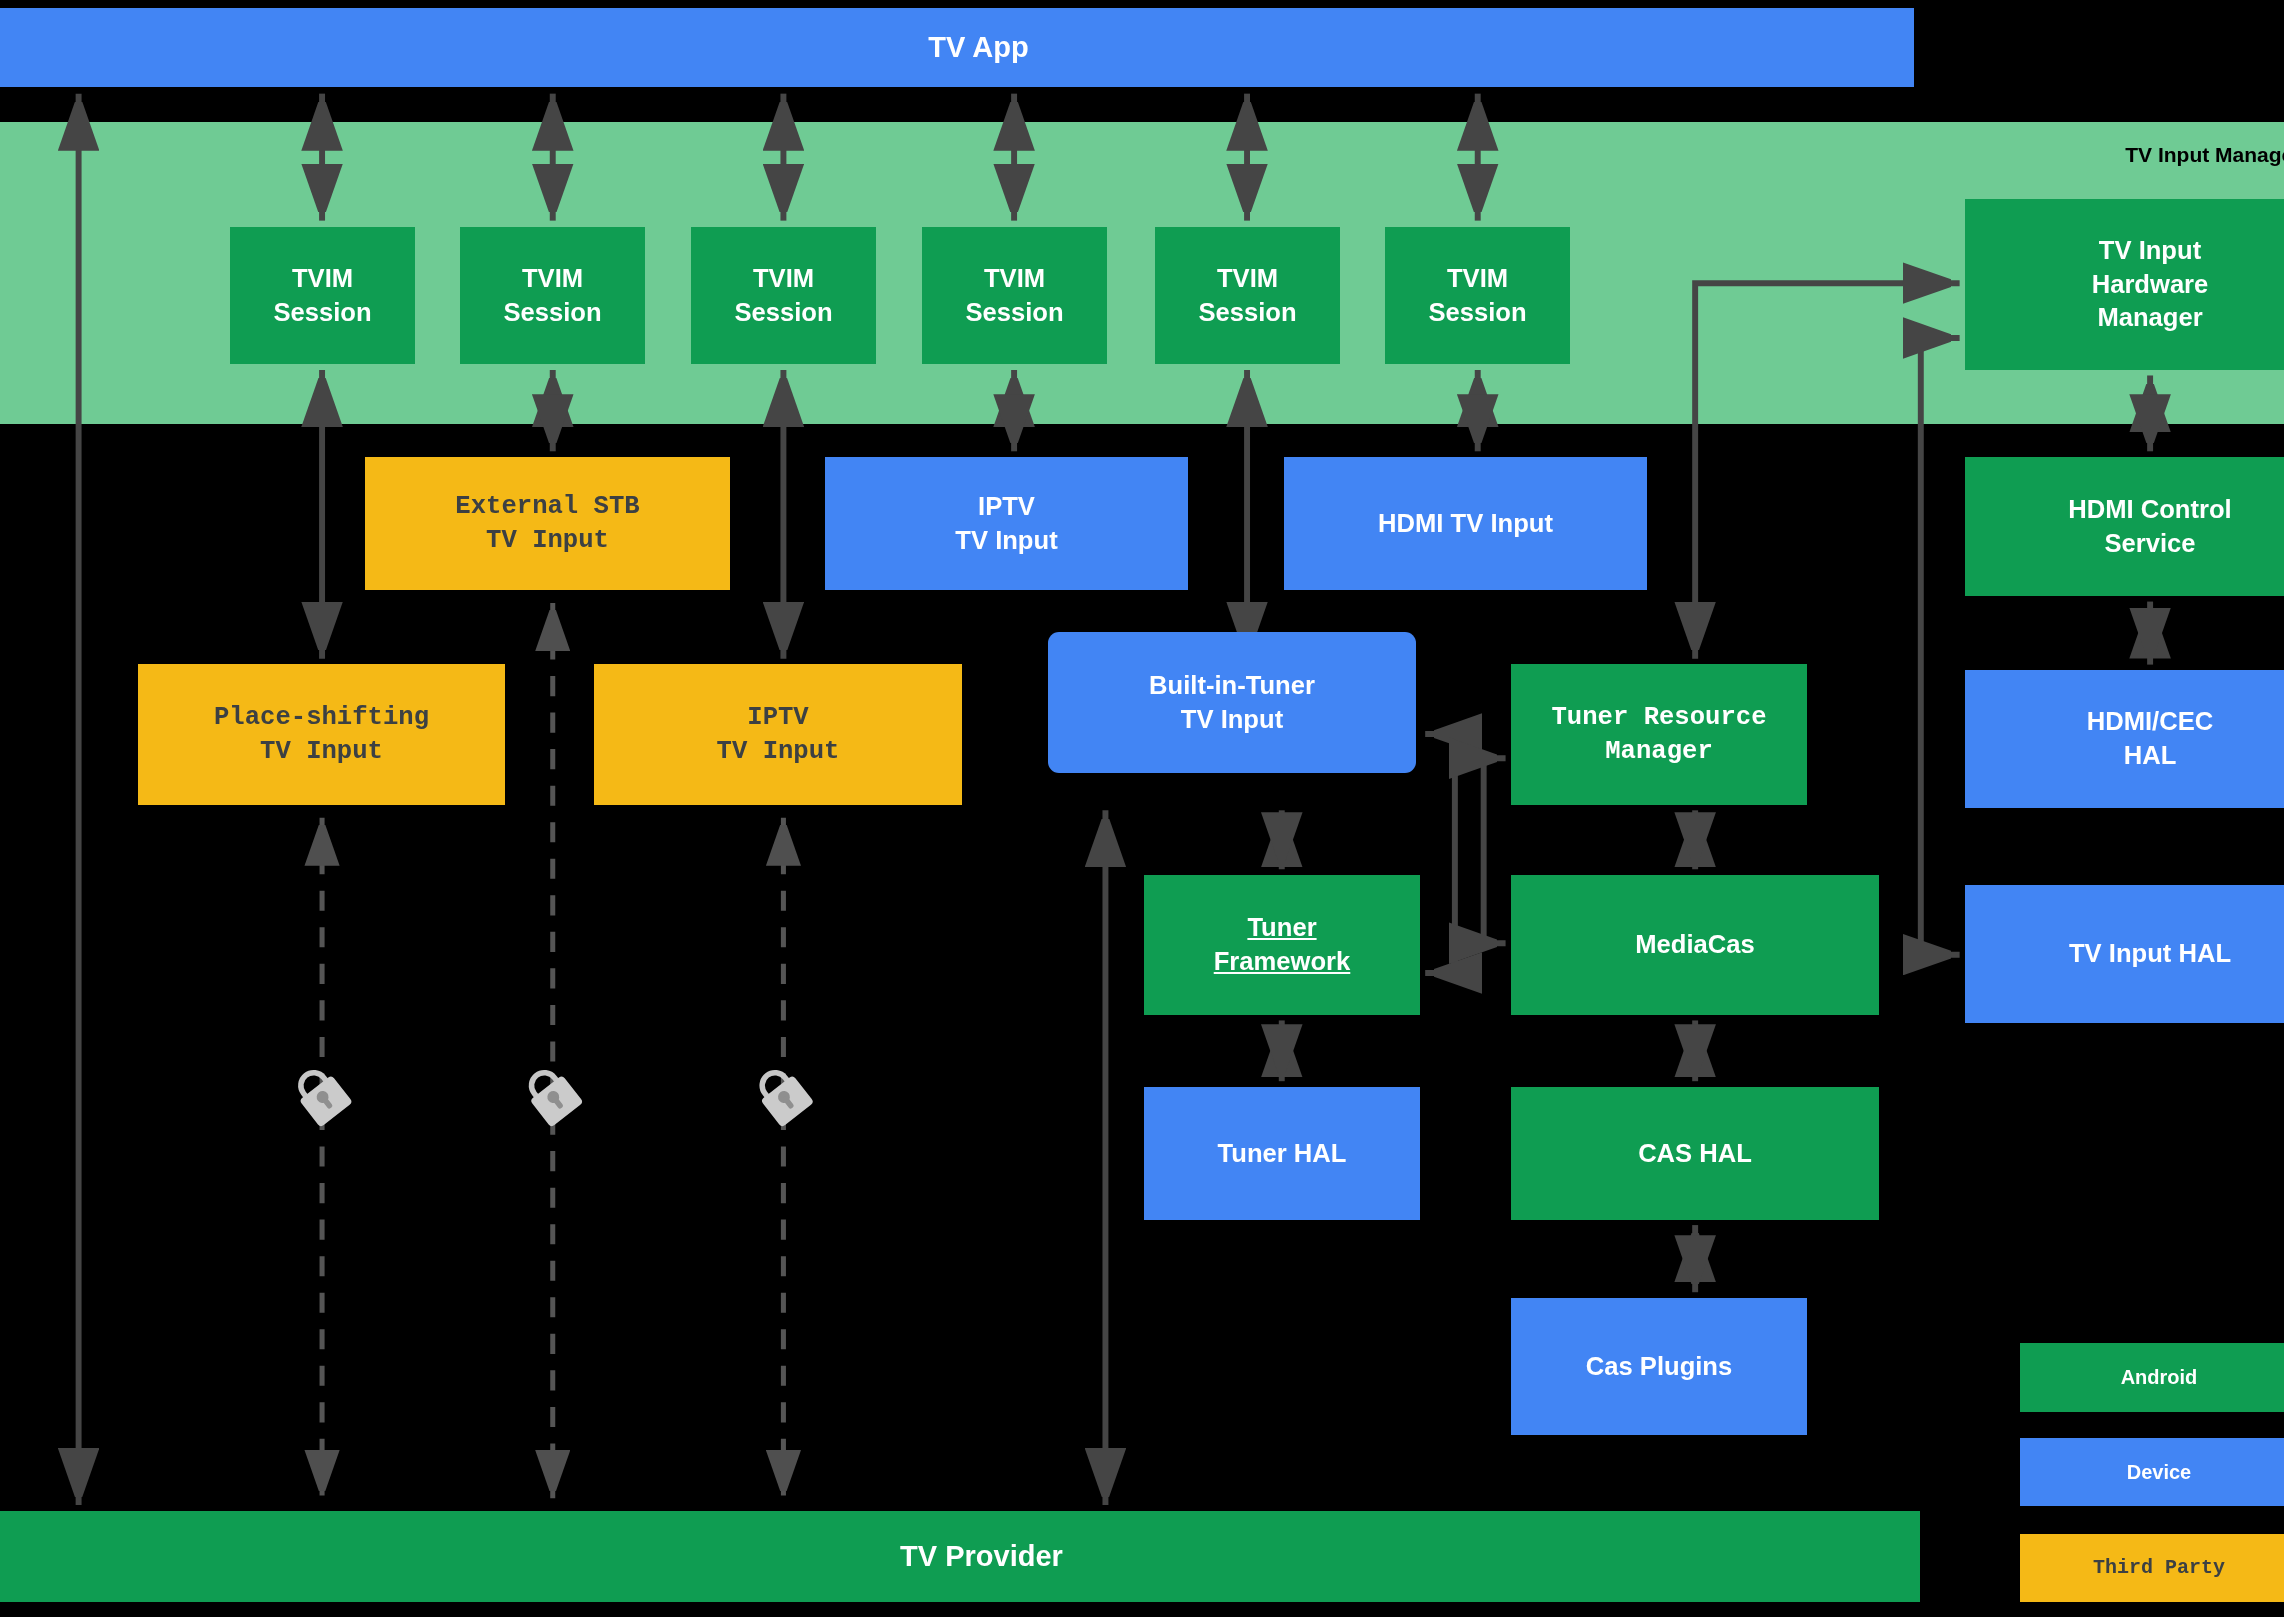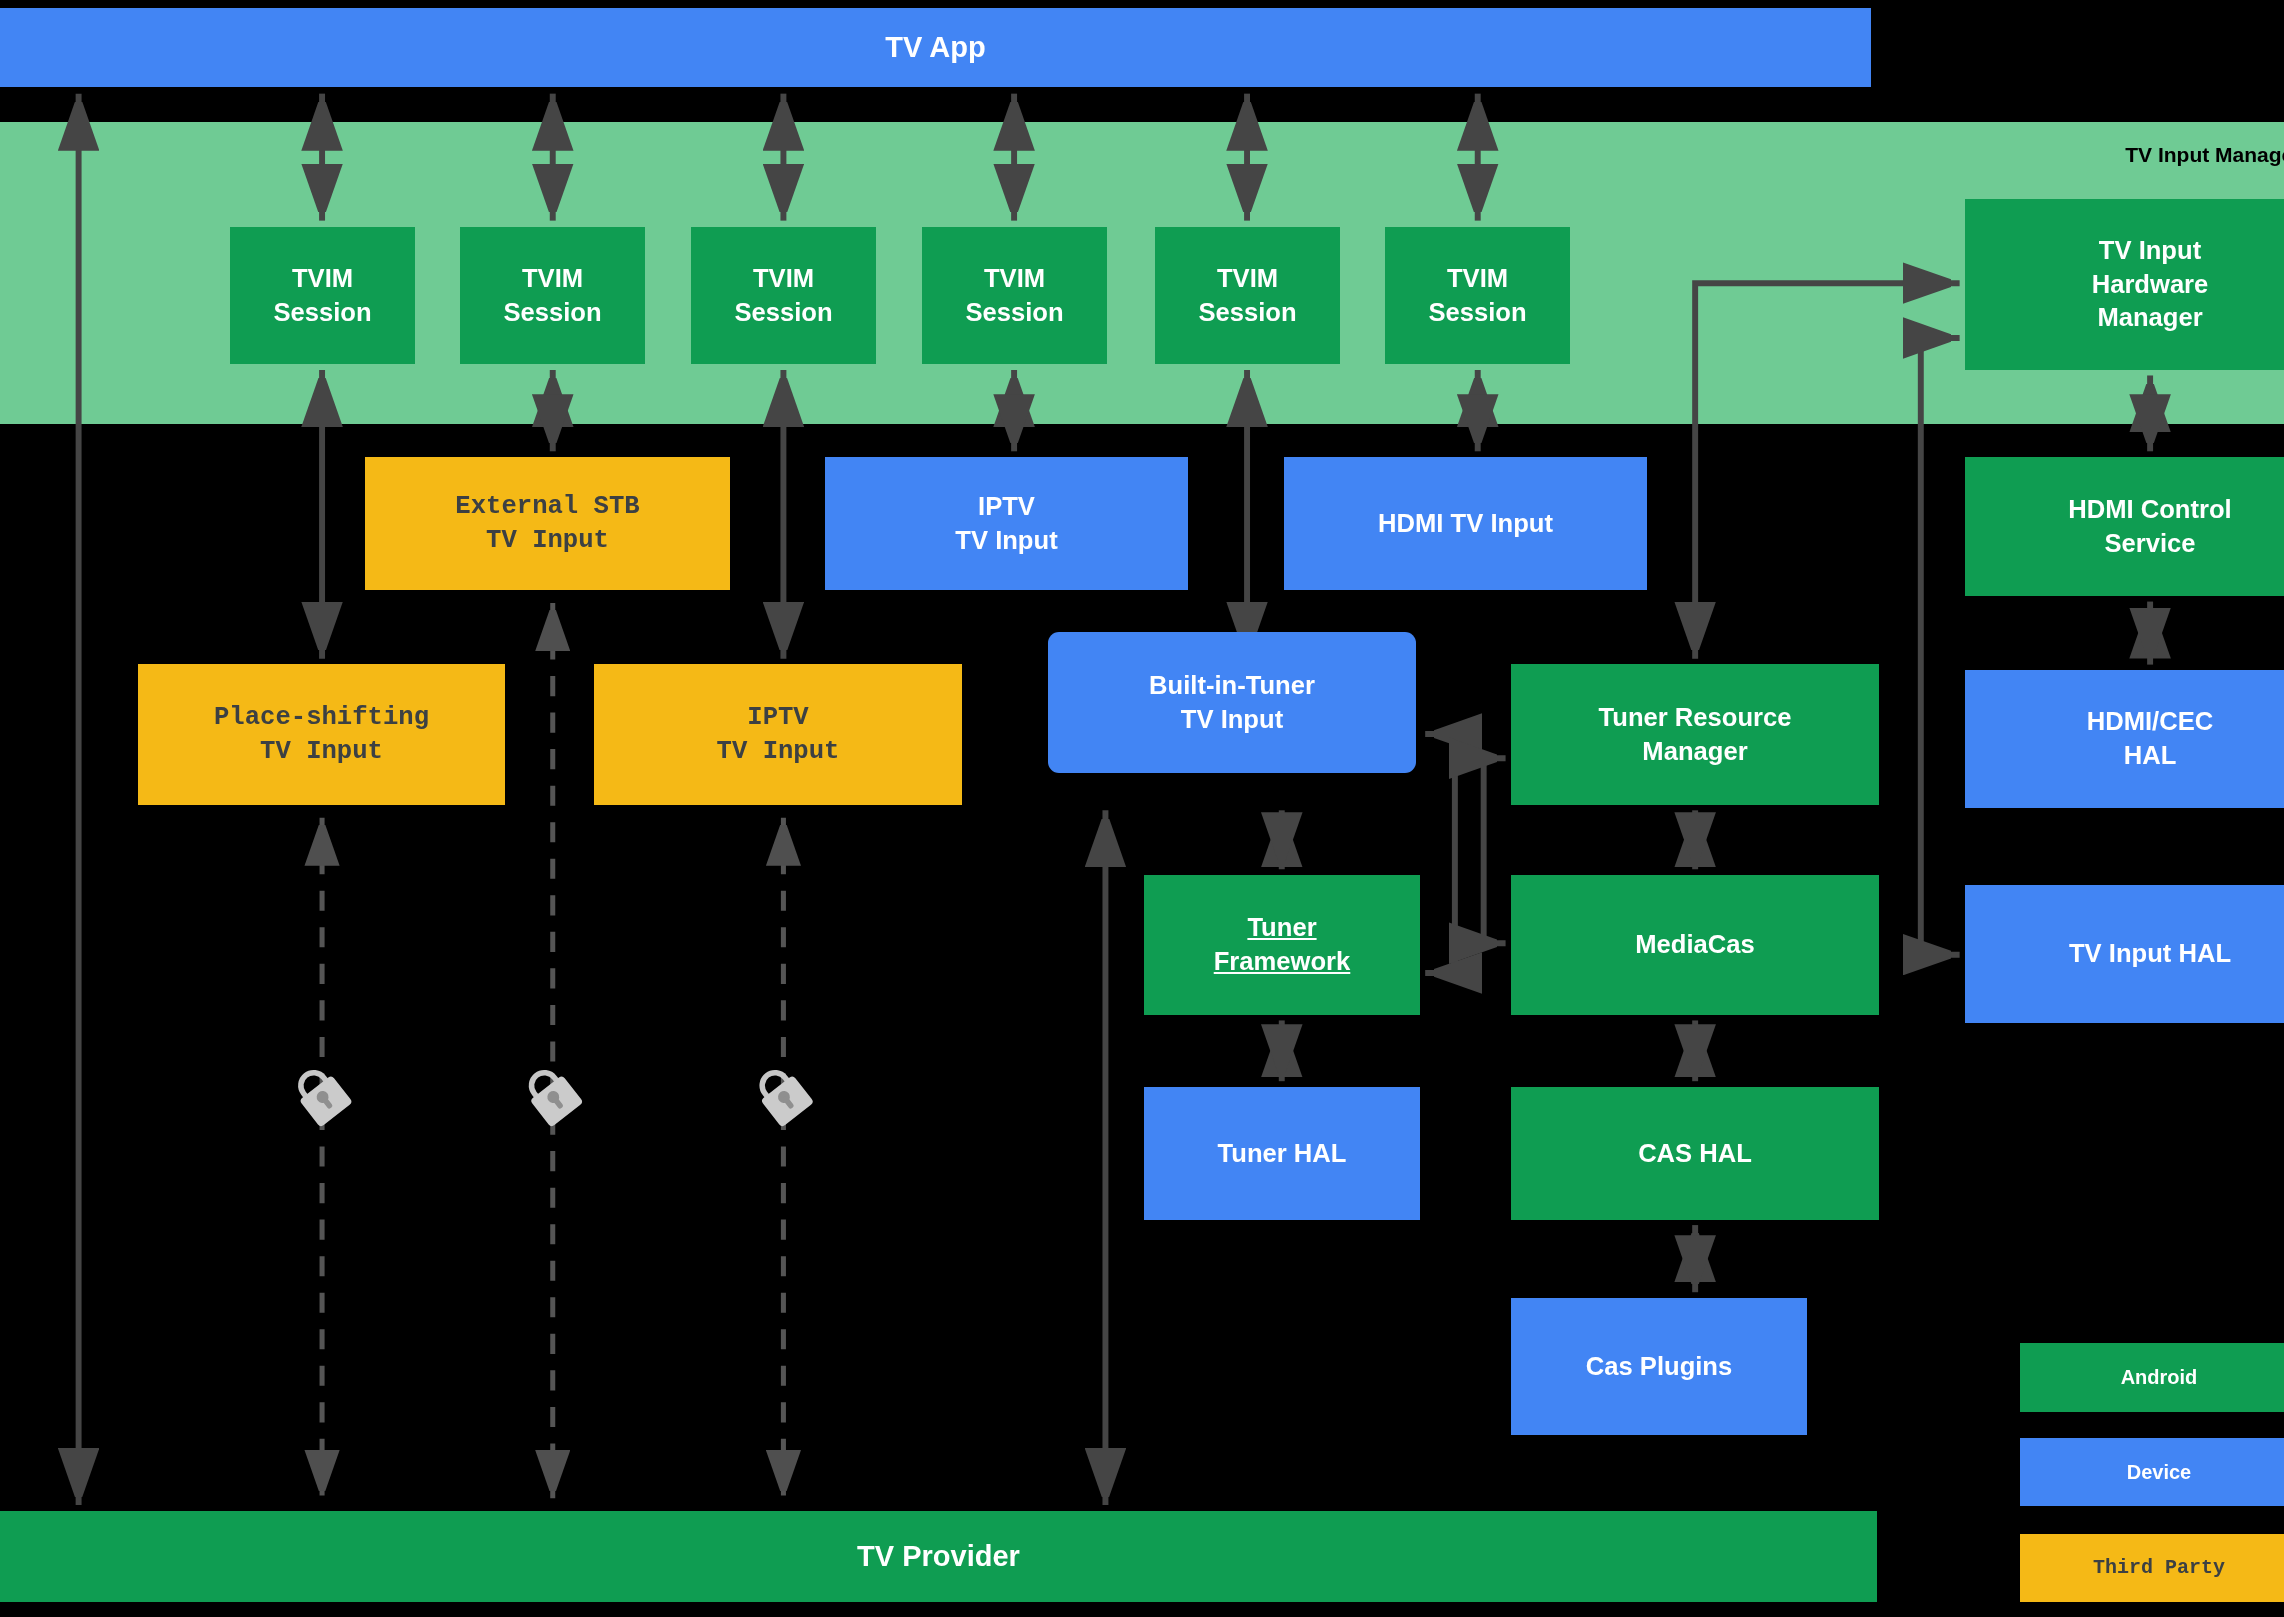--- a/index.html
+++ b/index.html
@@ -6,21 +6,21 @@
   #canvas{position:relative;width:2400px;height:1617px;background:#000;overflow:hidden;
           font-family:"Liberation Sans",sans-serif;}
   #wires{position:absolute;left:0;top:0;width:2400px;height:1617px;z-index:1;}
   .band{position:absolute;left:0;top:122px;width:2400px;height:302px;background:#6FCB94;z-index:0;}
   .node{position:absolute;display:flex;align-items:center;justify-content:center;
         text-align:center;white-space:pre-line;color:#fff;z-index:2;
         font-size:25.6px;font-weight:700;line-height:1.32;}
   .green{background:#0F9D52;}
   .blue{background:#4285F4;}
   .yellow{background:#F5B916;color:#3C4043;font-family:Liberation Mono, monospace;}
-  .bar{font-size:29px;}
+  .bar{font-size:29px;padding-left:43px;}
   .legend{font-size:20px;}
   .band-label{position:absolute;right:18px;top:143px;z-index:2;color:#000;
         font-size:21px;font-weight:700;}
 </style>
 </head>
 <body>
 
 <div id="canvas">
 
   <div class="band"></div>
@@ -127,21 +127,21 @@
   <div class="node blue" style="left:1284px;top:457px;width:363px;height:133px;">HDMI TV Input</div>
   <div class="node green" style="left:1965px;top:457px;width:370px;height:139px;">HDMI Control
 Service</div>
 
   <div class="node yellow" style="left:138px;top:664px;width:367px;height:141px;">Place-shifting
 TV Input</div>
   <div class="node yellow" style="left:594px;top:664px;width:368px;height:141px;">IPTV
 TV Input</div>
   <div class="node blue" style="left:1048px;top:632px;width:368px;height:141px;border-radius:11px;">Built-in-Tuner
 TV Input</div>
-  <div class="node green" style="left:1511px;top:664px;width:368px;height:141px;">Tuner Resource
+  <div class="node green" style="left:1511px;top:664px;width:296px;height:141px;font-family:Liberation Mono, monospace;">Tuner Resource
 Manager</div>
   <div class="node blue" style="left:1965px;top:670px;width:370px;height:138px;">HDMI/CEC
 HAL</div>
 
   <div class="node green" style="left:1144px;top:875px;width:276px;height:140px;text-decoration:underline;">Tuner
 Framework</div>
   <div class="node green" style="left:1511px;top:875px;width:368px;height:140px;">MediaCas</div>
   <div class="node blue" style="left:1965px;top:885px;width:370px;height:138px;">TV Input HAL</div>
 
   <div class="node green" style="left:1511px;top:1087px;width:368px;height:133px;">CAS HAL</div>

